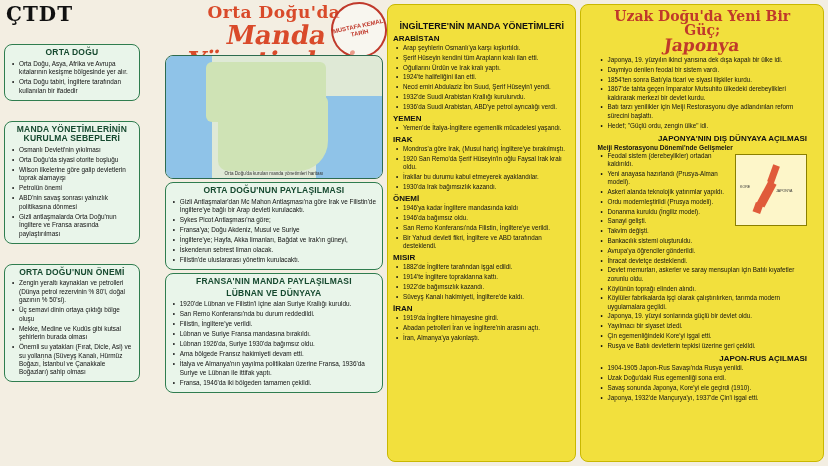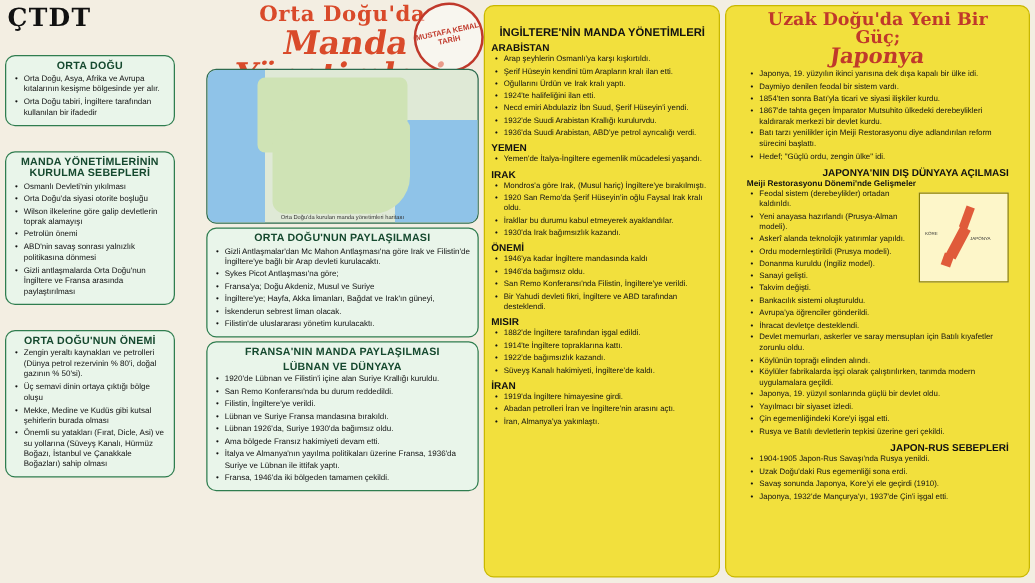--- a/index.html
+++ b/index.html
@@ -227,21 +227,21 @@
     <ul>
       <li>Devlet memurları, askerler ve saray mensupları için Batılı kıyafetler zorunlu oldu.</li>
       <li>Köylünün toprağı elinden alındı.</li>
       <li>Köylüler fabrikalarda işçi olarak çalıştırılırken, tarımda modern uygulamalara geçildi.</li>
       <li>Japonya, 19. yüzyıl sonlarında güçlü bir devlet oldu.</li>
       <li>Yayılmacı bir siyaset izledi.</li>
       <li>Çin egemenliğindeki Kore'yi işgal etti.</li>
       <li>Rusya ve Batılı devletlerin tepkisi üzerine geri çekildi.</li>
     </ul>
 
-    <div class="r-sub">JAPON-RUS SEBEPLERİ</div>
+    <div class="r-sub">JAPON-RUS AÇILMASI</div>
     <ul>
       <li>1904-1905 Japon-Rus Savaşı'nda Rusya yenildi.</li>
       <li>Uzak Doğu'daki Rus egemenliği sona erdi.</li>
       <li>Savaş sonunda Japonya, Kore'yi ele geçirdi (1910).</li>
       <li>Japonya, 1932'de Mançurya'yı, 1937'de Çin'i işgal etti.</li>
     </ul>
   </div>
 
 </div>
 

